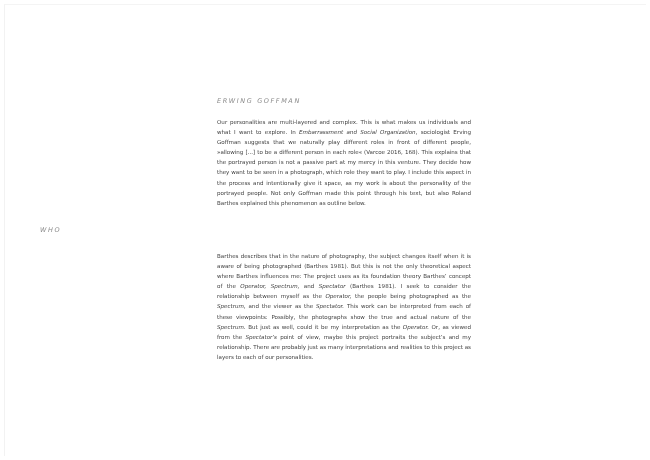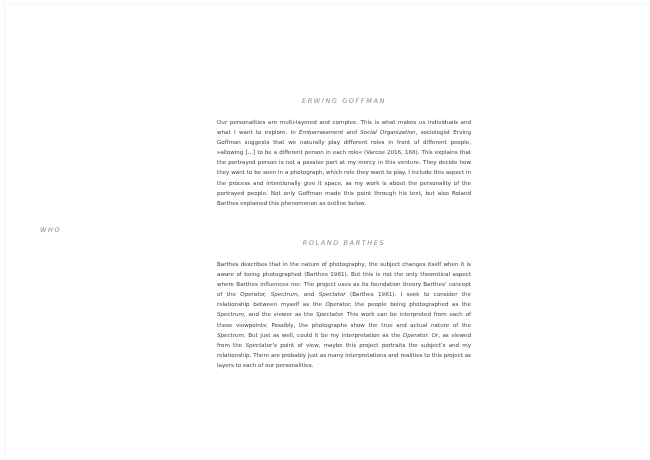--- a/index.html
+++ b/index.html
@@ -7,21 +7,21 @@
     width: 650px; height: 460px; background: #ffffff; position: relative; overflow: hidden;
     font-family: "DejaVu Sans", sans-serif; color: #444;
   }
   .page-border { position: absolute; left: 4px; top: 4px; right: 4px; bottom: 4px; border-left: 1px solid #f2f2f2; border-top: 1px solid #f4f4f4; }
   .side-label {
     position: absolute; left: 40px; top: 226px;
     font-size: 6.5px; letter-spacing: 1.6px; font-style: italic; color: #8a8a8a;
   }
   .section { position: absolute; left: 217px; width: 183px; }
   .heading {
-    text-align: center; font-size: 6.5px; letter-spacing: 1.6px; font-style: italic; color: #8a8a8a;
+    text-align: left; font-size: 6.5px; letter-spacing: 1.6px; font-style: italic; color: #8a8a8a;
     width: 254px; margin-left: 0;
   }
   .body-text {
     width: 254px; font-size: 5.55px; line-height: 10.1px; color: #3d3d3d; text-align: justify;
     margin-top: 12px;
   }
   .body-text p { margin: 0; }
   .s1 { top: 97px; }
   .s2 { top: 239px; }
 </style>
@@ -33,17 +33,16 @@
 <div class="side-label">WHO</div>
 
 <div class="section s1">
   <div class="heading">ERWING GOFFMAN</div>
   <div class="body-text">
       <p><span>Our personalities are multi-layered and complex. This is what makes us individuals and what I want to explore. In </span><em>Embarrassment and Social Organization</em><span>, sociologist Erving Goffman suggests that we naturally play different roles in front of different people, »allowing […] to be a different person in each role« (Varcoe 2016, 168). This explains that the portrayed person is not a passive part at my mercy in this venture. They decide how they want to be seen in a photograph, which role they want to play. I include this aspect in the process and intentionally give it space, as my work is about the personality of the portrayed people. Not only Goffman made this point through his text, but also Roland Barthes explained this phenomenon as outline below.</span></p>
     </div>
 </div>
 
 <div class="section s2">
-  <div class="heading">ROLAND BARTHES</div>
   <div class="body-text">
       <p><span>Barthes describes that in the nature of photography, the subject changes itself when it is aware of being photographed (Barthes 1981). But this is not the only theoretical aspect where Barthes influences me: The project uses as its foundation theory Barthes’ concept of the </span><em>Operator, Spectrum,</em><span> and </span><em>Spectator</em><span> (Barthes 1981). I seek to consider the relationship between myself as the </span><em>Operator,</em><span> the people being photographed as the </span><em>Spectrum,</em><span> and the viewer as the </span><em>Spectator.</em><span> This work can be interpreted from each of these viewpoints: Possibly, the photographs show the true and actual nature of the </span><em>Spectrum.</em><span> But just as well, could it be my interpretation as the </span><em>Operator.</em><span> Or, as viewed from the </span><em>Spectator’s</em><span> point of view, maybe this project portraits the subject’s and my relationship. There are probably just as many interpretations and realities to this project as layers to each of our personalities.</span></p>
     </div>
 </div>
 
 </body></html>

